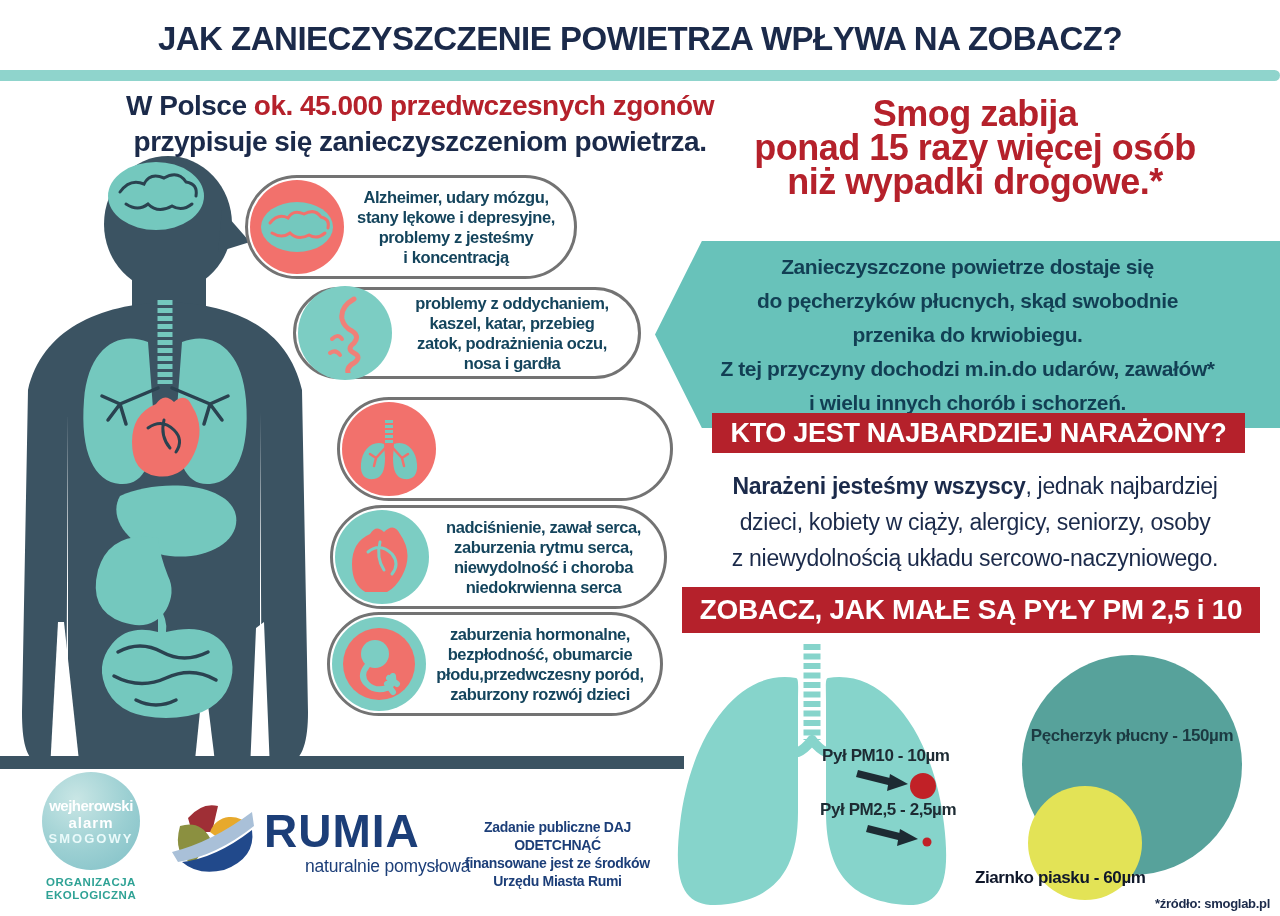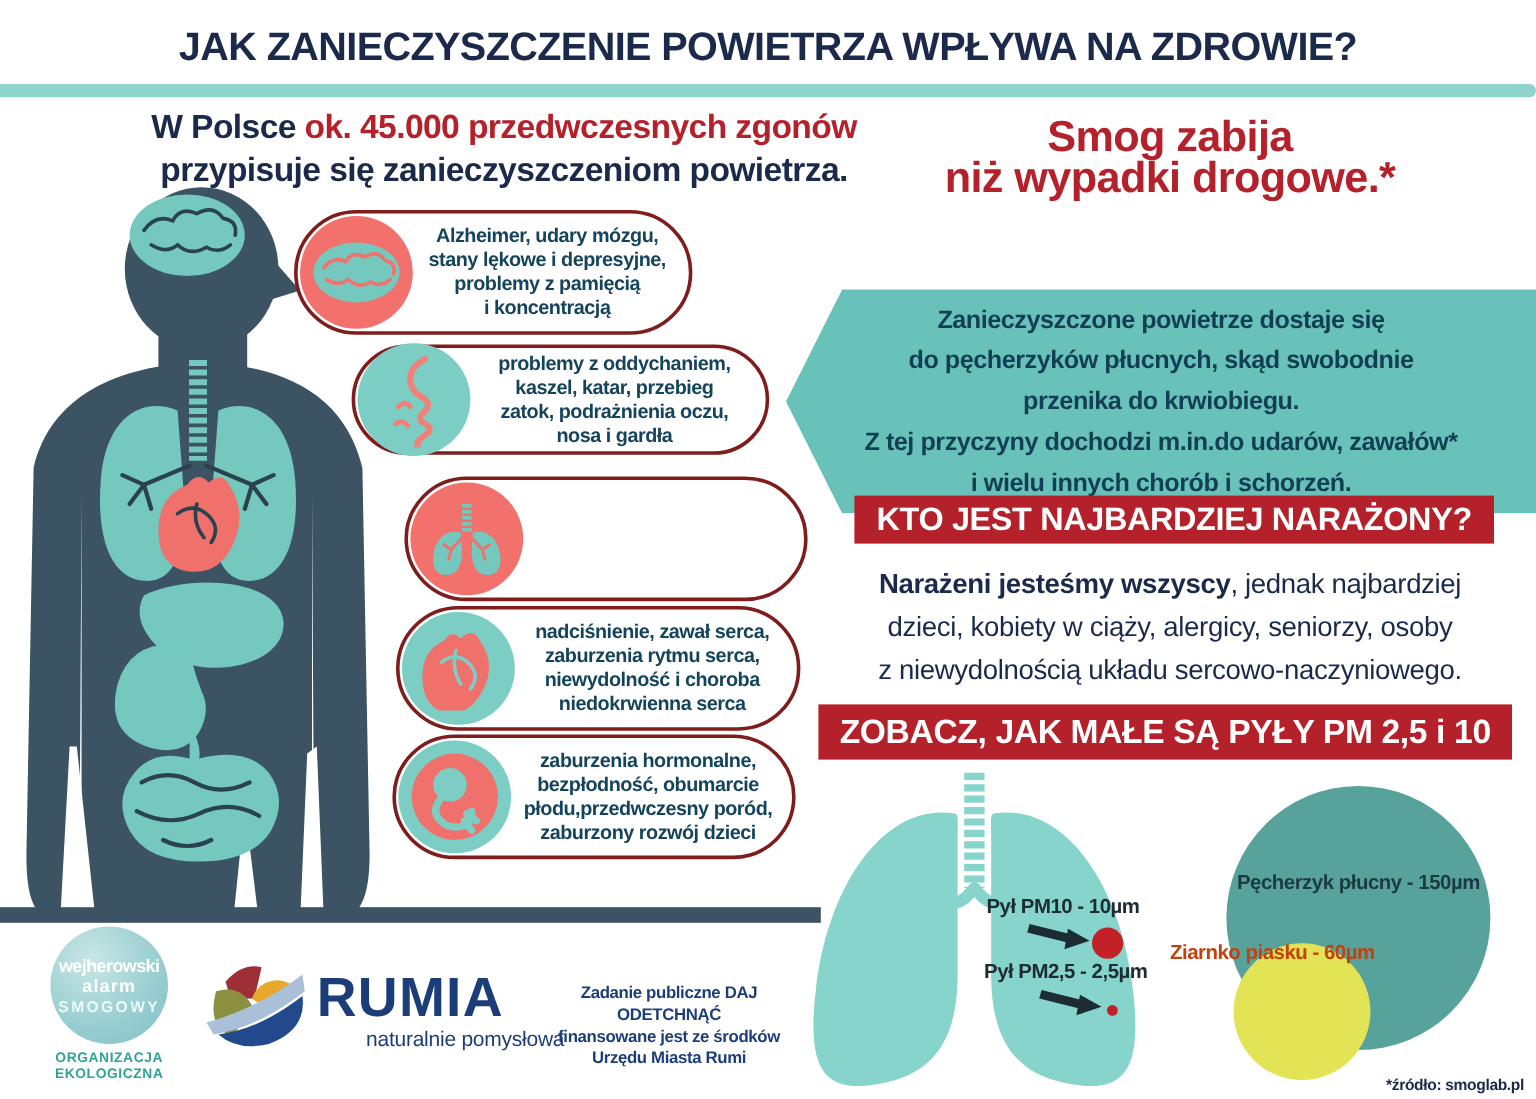--- a/index.html
+++ b/index.html
@@ -23,21 +23,21 @@
   .arrow-box .ln{color:#123f54;font-weight:bold;font-size:21px;line-height:34px;
                  letter-spacing:-0.4px;white-space:nowrap;}
   .banner{background:#b5212b;color:#ffffff;font-weight:bold;display:flex;
           align-items:center;justify-content:center;letter-spacing:-0.3px;white-space:nowrap;}
   .banner1{left:712px;top:413px;width:533px;height:40px;font-size:27px;}
   .banner2{left:682px;top:587px;width:578px;height:46px;font-size:28px;}
   .exposed-par{left:670px;top:468px;width:610px;text-align:center;color:#1b2a4a;
                font-size:23px;line-height:36px;letter-spacing:-0.3px;}
   .exposed-par b{font-weight:bold;}
   
-  .bubble{background:#ffffff;border:3px solid #7f1d1d;border-radius:60px;
+  .bubble{background:#ffffff;border:3px solid #737373;border-radius:60px;
           display:flex;align-items:center;box-sizing:border-box;}
   .bubble .icon-wrap{flex:0 0 auto;width:94px;height:94px;border-radius:50%;margin-left:2px;
           display:flex;align-items:center;justify-content:center;overflow:hidden;}
   .bubble .txt{flex:1 1 auto;text-align:center;color:#14445c;font-weight:bold;
           font-size:16.5px;line-height:20px;letter-spacing:-0.4px;padding:0 8px 0 2px;}
   .b1{left:245px;top:175px;width:332px;height:104px;}
   .b2{left:293px;top:287px;width:348px;height:92px;}
   .b3{left:337px;top:397px;width:336px;height:104px;}
   .b4{left:330px;top:505px;width:337px;height:104px;}
   .b5{left:327px;top:612px;width:336px;height:104px;}
@@ -58,40 +58,41 @@
   .funding{left:440px;top:818px;width:235px;text-align:center;color:#1c3e78;
            font-weight:bold;font-size:14px;line-height:18px;letter-spacing:-0.3px;}
   
   .pm-label{color:#1d2b33;font-weight:bold;font-size:17px;letter-spacing:-0.4px;white-space:nowrap;}
   .pm10-label{left:822px;top:746px;}
   .pm25-label{left:820px;top:800px;}
   .big-circle{left:1022px;top:655px;width:220px;height:220px;border-radius:50%;background:#57a29b;}
   .big-circle-label{left:1022px;top:726px;width:220px;text-align:center;color:#1c3a42;
                     font-weight:bold;font-size:17px;letter-spacing:-0.4px;white-space:nowrap;}
   .yellow-circle{left:1028px;top:786px;width:114px;height:114px;border-radius:50%;background:#e3e356;}
-  .sand-label{left:975px;top:784px;color:#c2410c;font-weight:bold;font-size:17px;
+  .sand-label{left:975px;top:868px;color:#0f172a;font-weight:bold;font-size:17px;
               letter-spacing:-0.4px;white-space:nowrap;}
   .source{left:1120px;top:896px;width:150px;text-align:right;color:#1b2a4a;
           font-weight:bold;font-size:13px;letter-spacing:-0.3px;}
 </style>
 </head>
 <body>
 
 <div class="stage">
 
-  <div class="abs title">JAK ZANIECZYSZCZENIE POWIETRZA WPŁYWA NA ZDROWIE?</div>
+  <div class="abs title">JAK ZANIECZYSZCZENIE POWIETRZA WPŁYWA NA ZOBACZ?</div>
   <div class="abs divider"></div>
 
   <div class="abs intro">
     <span>W Polsce </span><span class="red">ok. 45.000 przedwczesnych zgonów</span><br>
     <span>przypisuje się zanieczyszczeniom powietrza.</span>
   </div>
 
   <div class="abs smog-heading">
     <div>Smog zabija</div>
+    <div>ponad 15 razy więcej osób</div>
     <div>niż wypadki drogowe.*</div>
   </div>
 
   <div class="abs arrow-box">
     <div class="ln">Zanieczyszczone powietrze dostaje się</div>
     <div class="ln">do pęcherzyków płucnych, skąd swobodnie</div>
     <div class="ln">przenika do krwiobiegu.</div>
     <div class="ln">Z tej przyczyny dochodzi m.in.do udarów, zawałów*</div>
     <div class="ln">i wielu innych chorób i schorzeń.</div>
   </div>
@@ -156,21 +157,21 @@
   <div class="abs bubble b1">
     <div class="icon-wrap" style="background:#f2716c;">
       <svg width="78" height="56" viewBox="0 0 78 56">
         <ellipse cx="39" cy="28" rx="36" ry="25" fill="#74c8be"></ellipse>
         <path d="M12,24 q8,-10 18,-5 q5,-9 16,-4 q11,-6 17,3 q9,2 7,11 M14,34 q10,6 18,0 q8,8 19,2 q8,5 16,-2" fill="none" stroke="#f2716c" stroke-width="3" stroke-linecap="round"></path>
       </svg>
     </div>
     <div class="txt">
       <div>Alzheimer, udary mózgu,</div>
       <div>stany lękowe i depresyjne,</div>
-      <div>problemy z pamięcią</div>
+      <div>problemy z jesteśmy</div>
       <div>i koncentracją</div>
     </div>
   </div>
 
   <div class="abs bubble b2">
     <div class="icon-wrap" style="background:#7ccdc3;">
       <svg width="70" height="80" viewBox="0 0 70 80">
         <path d="M44,6 q-14,8 -12,20 q2,8 10,12 q8,5 2,12 q-8,6 0,10 q8,4 0,10 q-10,5 -4,14" fill="none" stroke="#f08078" stroke-width="5" stroke-linecap="round"></path>
         <path d="M22,46 q6,-6 10,0 M20,60 q6,-4 10,2" fill="none" stroke="#f08078" stroke-width="4" stroke-linecap="round"></path>
       </svg>

